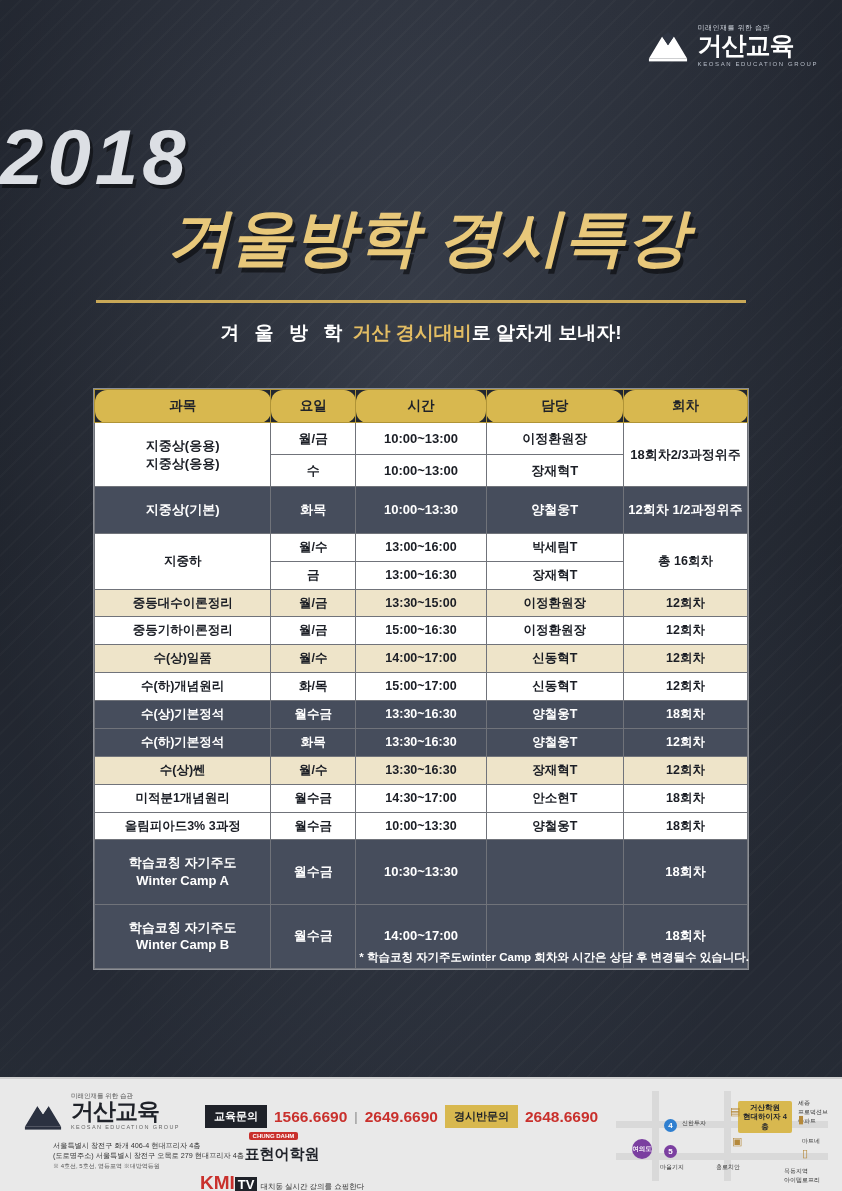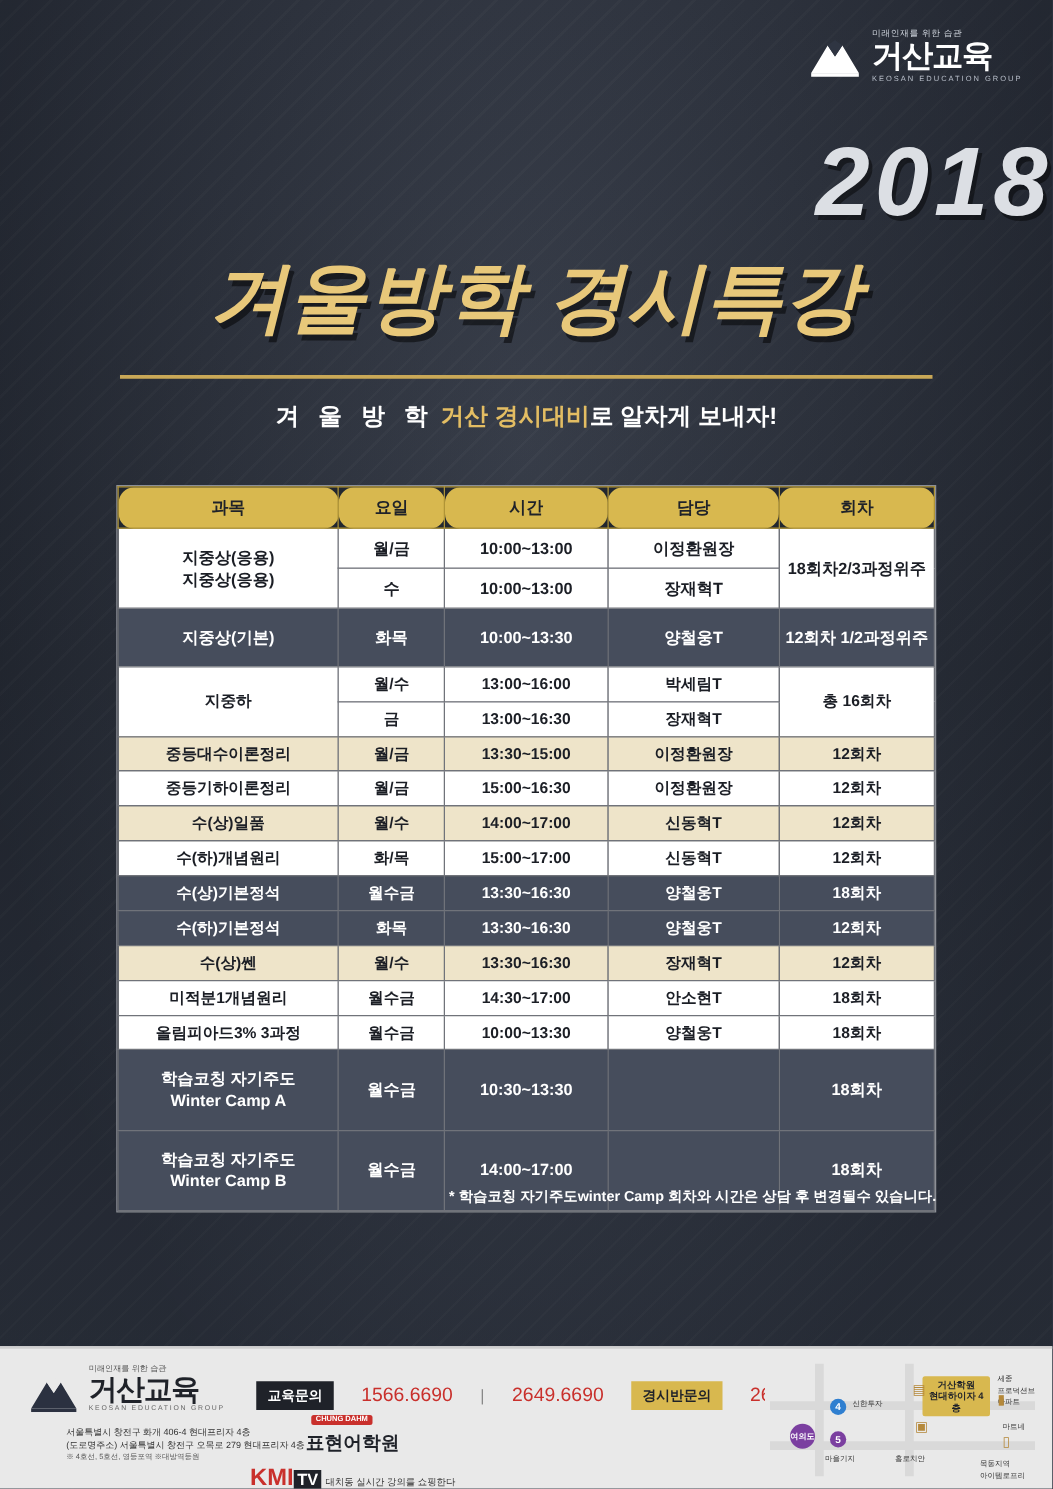--- a/index.html
+++ b/index.html
@@ -32,22 +32,22 @@
     color: #fff;
   }
   .logo-mark { width: 44px; height: 34px; display:block; }
   .logo-text-wrap { display:flex; flex-direction:column; line-height:1; }
   .logo-tag { font-size: 7px; color:#cfd4dd; letter-spacing:0.5px; margin-bottom:2px; }
   .logo-main { font-size: 25px; font-weight: 800; letter-spacing: -1px; color:#ffffff; }
   .logo-sub { font-size: 6px; color:#b9bfca; letter-spacing: 1.6px; margin-top:3px; }
 
   
   .title-year {
-    position:absolute; top:100px; left:0; right:0;
-    text-align:right;
+    position:absolute; top:112px; left:0; right:0;
+    text-align:left;
     font-size: 78px; font-weight: 900; font-style: italic;
     color: #dcdfe4;
     letter-spacing: 4px;
     text-shadow: 3px 4px 0 rgba(0,0,0,0.45);
   }
   .title-main {
     position:absolute; top:196px; left:0; right:0;
     text-align:center;
     font-size: 62px; font-weight: 900; font-style: italic;
     color: #e8c87a;
@@ -112,24 +112,24 @@
     border-top: 2px solid #cfcfcf;
   }
   .footer-logo { position:absolute; left:22px; top:14px; display:flex; gap:7px; align-items:flex-start; }
   .footer-logo .lg-mark { width:42px; height:32px; margin-top:6px;}
   .f-tag { font-size:6.5px; color:#555; }
   .f-main { font-size:23px; font-weight:800; color:#1f2229; letter-spacing:-1px; }
   .f-sub { font-size:5.5px; color:#666; letter-spacing:1.4px; margin-top:2px;}
   .addr { position:absolute; left:12px; top:62px; font-size:7.2px; color:#333; line-height:1.45;margin-left:41px; }
   .addr .tiny { font-size:6px; color:#555; }
 
-  .contact-row { position:absolute; left:205px; top:26px; display:flex; align-items:center; gap:22px; }
+  .contact-row { position:absolute; left:205px; top:26px; display:flex; align-items:center; gap:7px; }
   .pill { background:#1f2229; color:#fff; font-size:11px; font-weight:700; padding:4px 9px; }
   .pill.gold { background:#d8b84f; color:#1f2229; }
-  .phone { font-size:15.5px; font-weight:400; color:#c9302c; }
+  .phone { font-size:15.5px; font-weight:700; color:#c9302c; }
   .sep { color:#888; font-size:13px; }
 
   .brands { position:absolute; left:200px; top:66px; display:flex; align-items:center; gap:8px;flex-direction:column; }
   .brand-ko { font-size:15px; font-weight:800; color:#1f2229; position:relative; }
   .brand-ko .ribbon {
     position:absolute; top:-13px; left:4px; background:#c9302c; color:#fff;
     font-size:6px; padding:1px 4px; font-weight:700; border-radius:2px;
   }
   .brand-kmi .k { color:#c9302c; font-size:19px; font-weight:900; }
   .brand-kmi .tv { background:#1f2229; color:#fff; font-size:13px; font-weight:800; padding:0 3px; }

